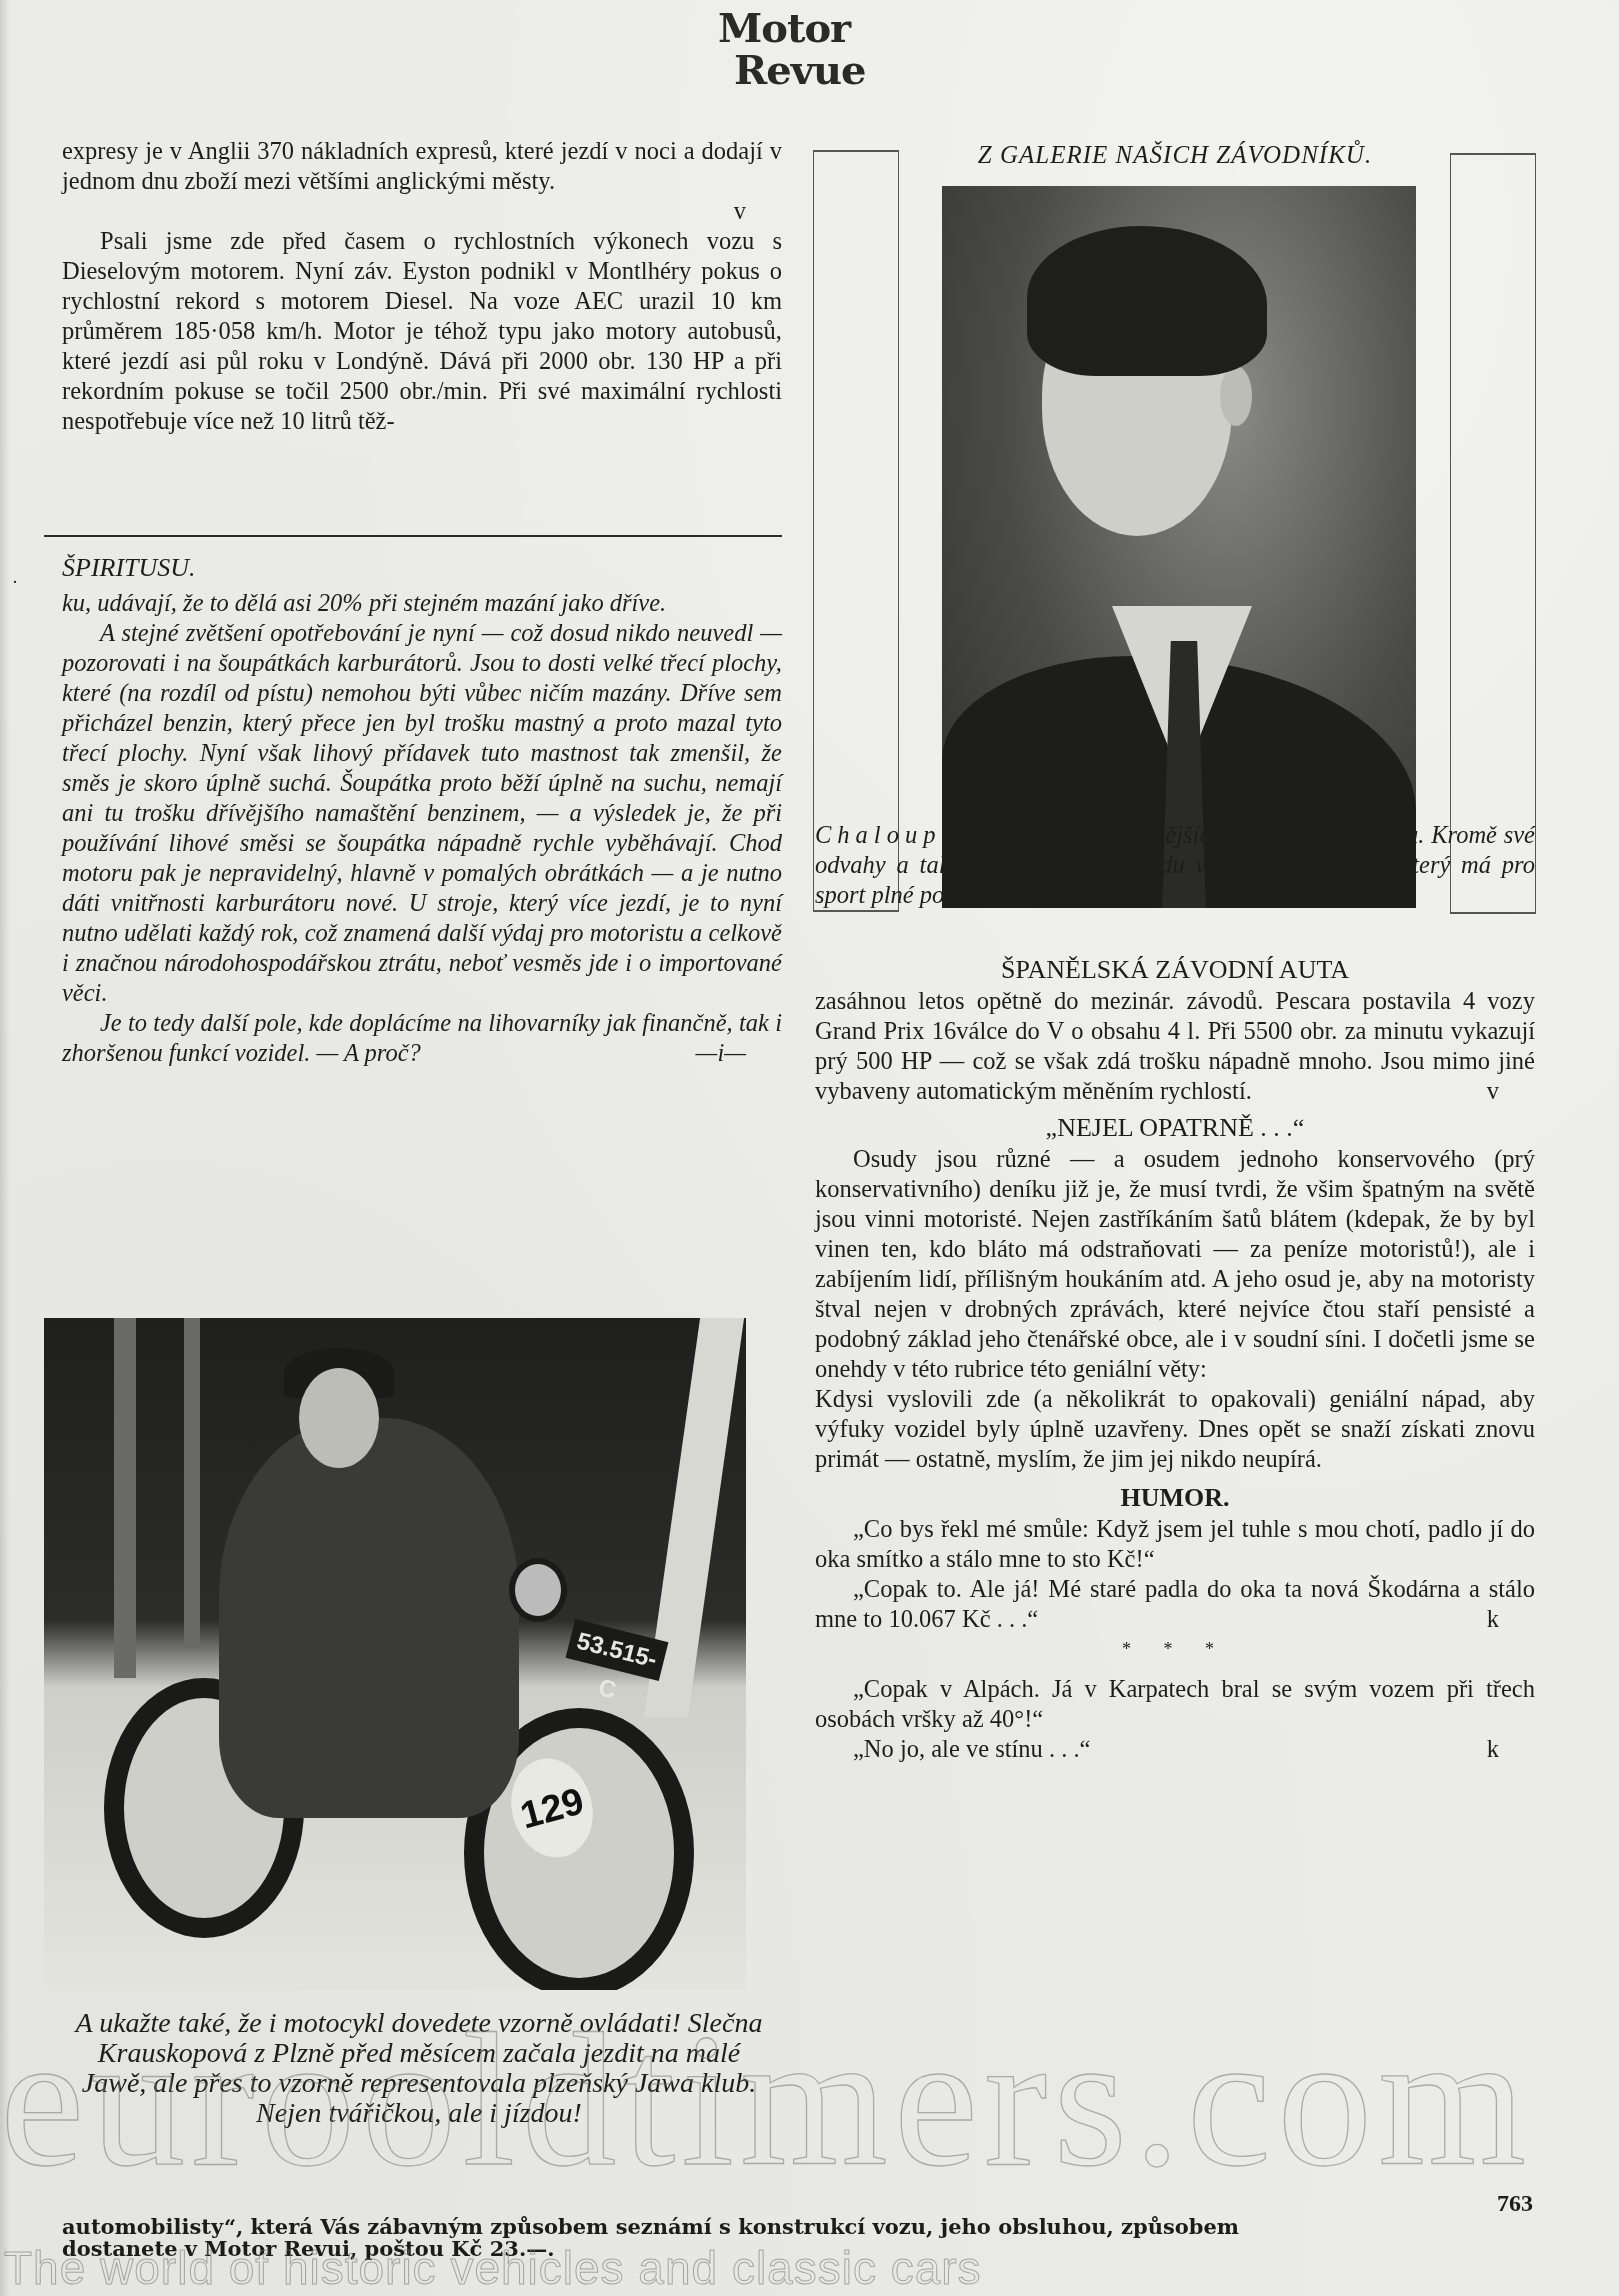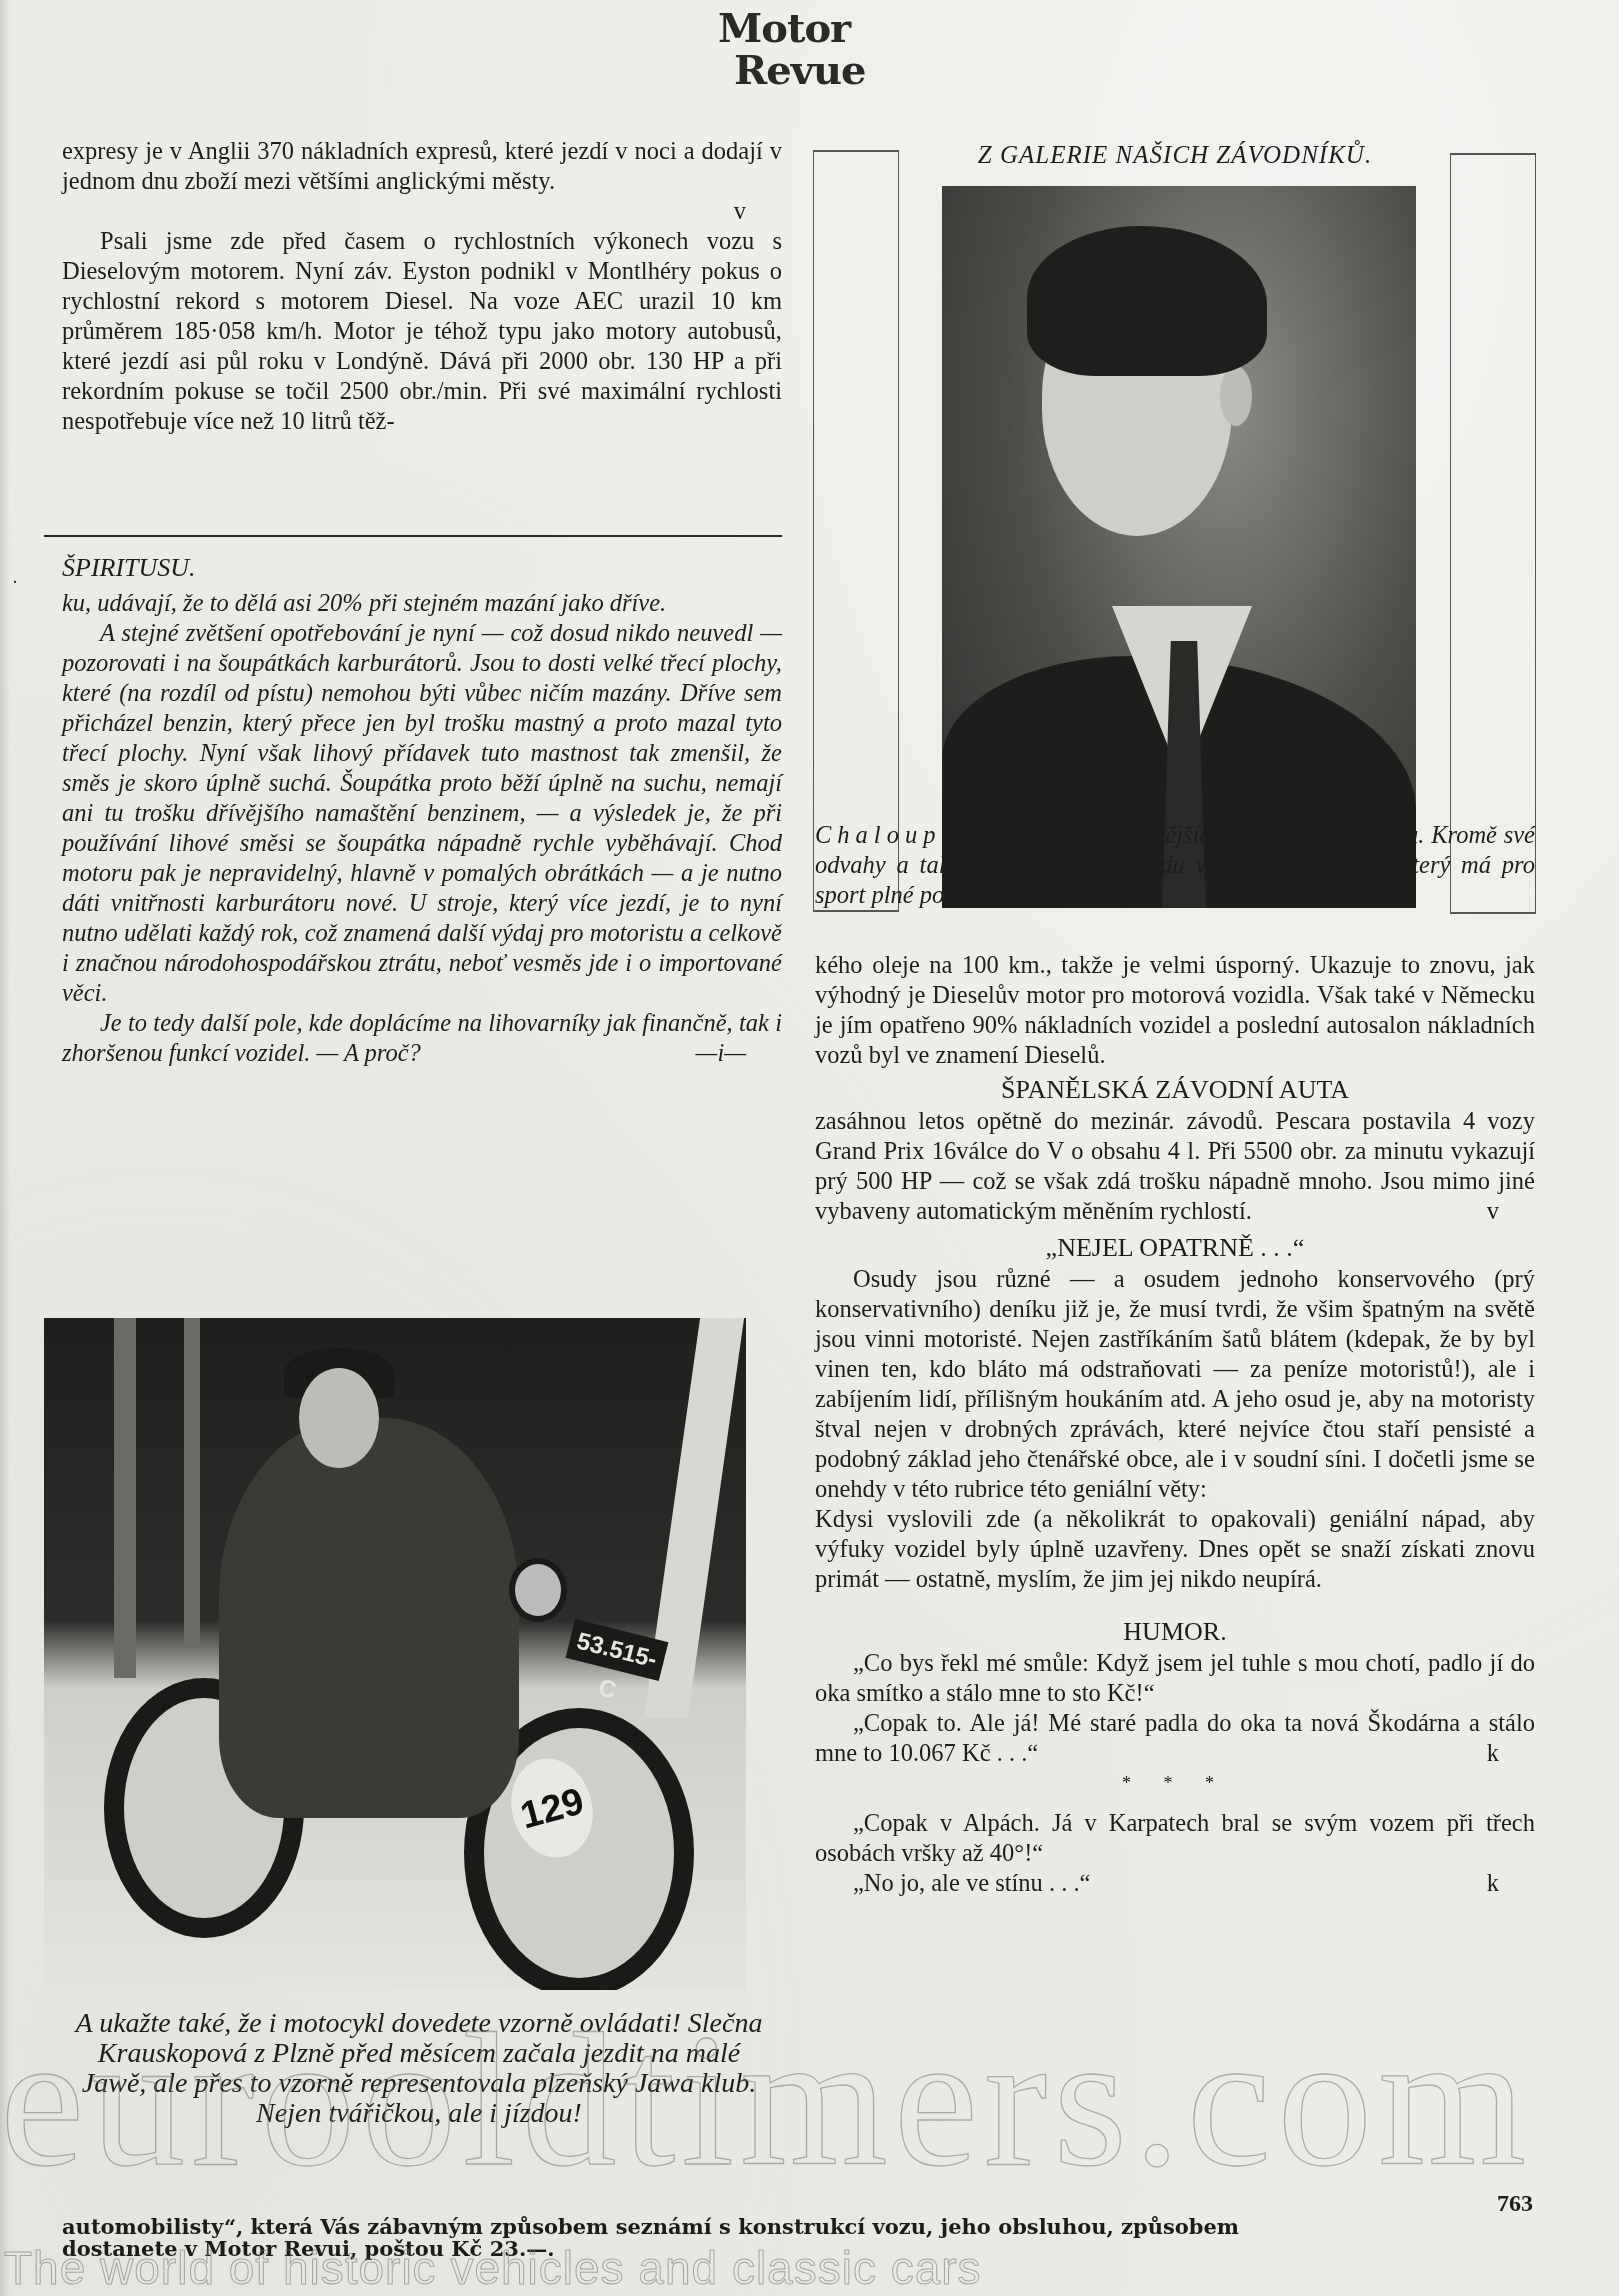--- a/index.html
+++ b/index.html
@@ -141,30 +141,29 @@
   <div class="tie"></div>
   <div class="face"></div>
   <div class="ear"></div>
   <div class="hair"></div>
 </div>
 <div class="col italic" style="left:815px; top:820px; width:720px;">
   <p><span style="letter-spacing:6px;">Chaloupka</span><span> je jedním z nejpilnějších mladých závodníků. Kromě své odvahy a talentu má velkou výhodu ve svém panu otci, který má pro sport plné pochopení.</span></p>
 </div>
 
 <div class="col" style="left:815px; top:950px; width:720px;">
-  <p>kého oleje na 100 km., takže je velmi úsporný. Ukazuje to znovu, jak výhodný je Dieselův motor pro motorová vozidla. Však také v Německu je jím opatřeno 90% nákladních vozidel a poslední autosalon nákladních vozů byl ve znamení Dieselů.</p>
   <h2 class="h" style="margin-top:4px;">ŠPANĚLSKÁ ZÁVODNÍ AUTA</h2>
   <p>zasáhnou letos opětně do mezinár. závodů. Pescara postavila 4 vozy Grand Prix 16válce do V o obsahu 4 l. Při 5500 obr. za minutu vykazují prý 500 HP — což se však zdá trošku nápadně mnoho. Jsou mimo jiné vybaveny automatickým měněním rychlostí.</p>
   <div class="sig" style="margin-top:-30px;">
       <span>v</span>
     </div>
   <h2 class="h" style="margin-top:6px;">„NEJEL OPATRNĚ . . .“</h2>
   <p class="indent">Osudy jsou různé — a osudem jednoho konservového (prý konservativního) deníku již je, že musí tvrdi, že všim špatným na světě jsou vinni motoristé. Nejen zastříkáním šatů blátem (kdepak, že by byl vinen ten, kdo bláto má odstraňovati — za peníze motoristů!), ale i zabíjením lidí, přílišným houkáním atd. A jeho osud je, aby na motoristy štval nejen v drobných zprávách, které nejvíce čtou staří pensisté a podobný základ jeho čtenářské obce, ale i v soudní síni. I dočetli jsme se onehdy v této rubrice této geniální věty:</p>
   <p>Kdysi vyslovili zde (a několikrát to opakovali) geniální nápad, aby výfuky vozidel byly úplně uzavřeny. Dnes opět se snaží získati znovu primát — ostatně, myslím, že jim jej nikdo neupírá.</p>
-  <h2 class="h" style="margin-top:22px;">HUMOR.</h2>
+  <h2 class="h" style="margin-top:8px;font-weight:bold;">HUMOR.</h2>
   <p class="indent">„Co bys řekl mé smůle: Když jsem jel tuhle s mou chotí, padlo jí do oka smítko a stálo mne to sto Kč!“</p>
   <p class="indent">„Copak to. Ale já! Mé staré padla do oka ta nová Škodárna a stálo mne to 10.067 Kč . . .“</p>
   <div class="sig" style="margin-top:-30px;">
       <span>k</span>
     </div>
   <div style="text-align:center; font-size:18px; letter-spacing:14px; line-height:30px;">* * *</div>
   <p class="indent" style="margin-top:10px;">„Copak v Alpách. Já v Karpatech bral se svým vozem při třech osobách vršky až 40°!“</p>
   <p class="indent">„No jo, ale ve stínu . . .“</p>
   <div class="sig" style="margin-top:-30px;">
       <span>k</span>

